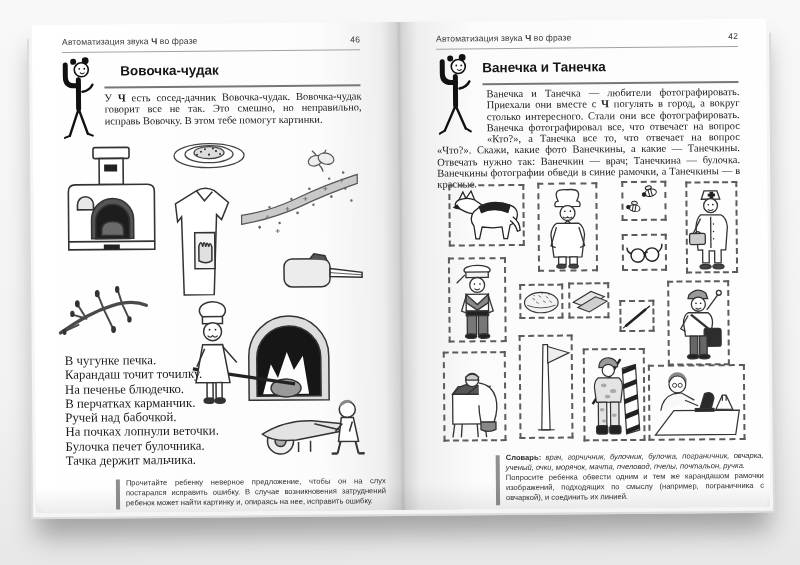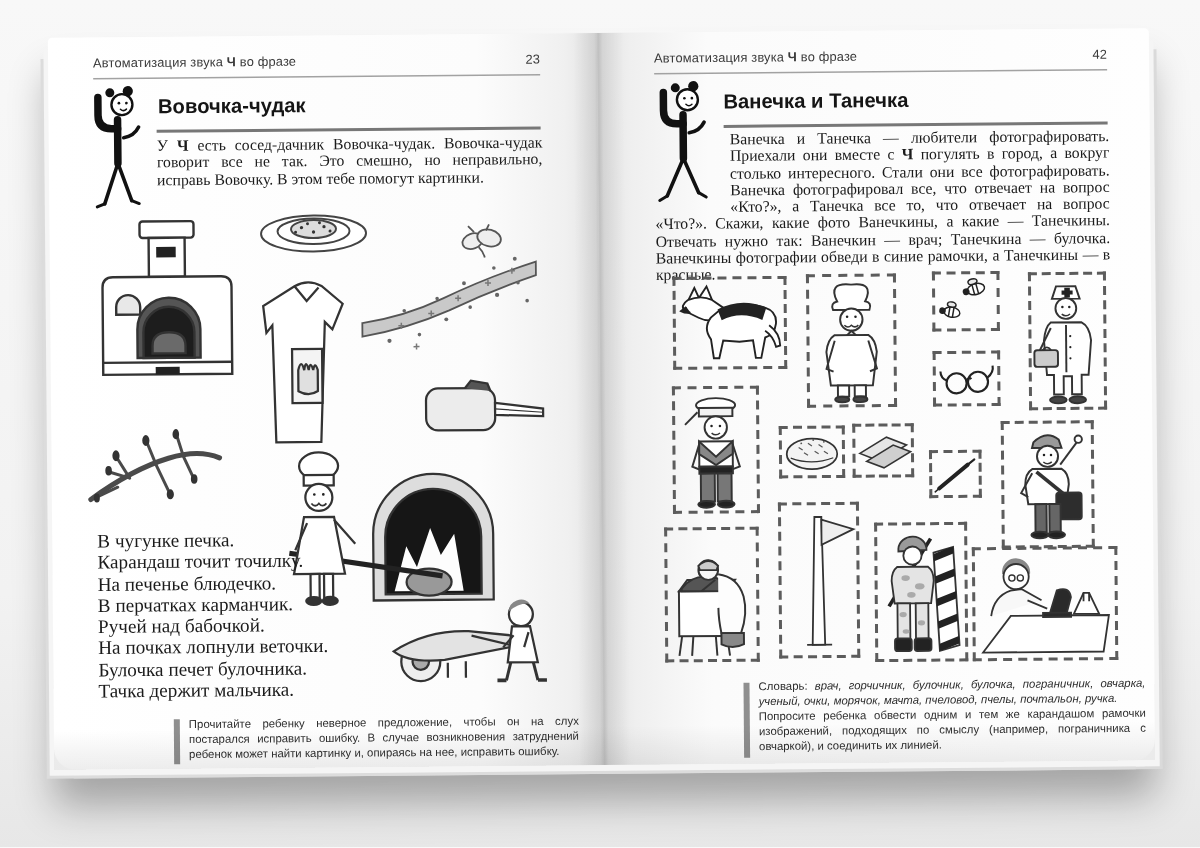--- a/index.html
+++ b/index.html
@@ -23,38 +23,38 @@
   .abs{position:absolute;}
   .runhead{display:flex;justify-content:space-between;color:#3a3a3a;font-size:8.6px;letter-spacing:.1px;}
   .runhead b{font-weight:bold;}
   .hrule{background:#a2a2a2;height:1px;}
   .trule{background:#777;height:2px;}
   .sect-title{font-size:13.5px;font-weight:bold;color:#151515;}
   .serif{font-family:"Liberation Serif",serif;color:#1b1b1b;}
   .intro{font-size:10.5px;line-height:11.3px;text-align:justify;}
   .sent-list{font-size:12.8px;line-height:14.3px;}
   .note{font-size:7.6px;line-height:1.32;color:#2e2e2e;text-align:justify;}
-  .note .vocab-label{font-weight:normal;}
+  .note .vocab-label{font-weight:bold;}
   .note .vocab-words{font-style:italic;}
   .note-bar{width:4px;background:#8f8f8f;}
   .float-spacer{float:left;width:50px;height:47px;}
   .pb{position:absolute;border:2px dashed #5c5c5c;display:flex;align-items:center;justify-content:center;box-sizing:border-box;}
   .pb svg{display:block;}
   svg{overflow:visible;}
 </style>
 </head>
 <body>
 
 <div class="scene">
   <div class="book">
 
     <div class="page page-left">
       <div class="abs runhead" style="left:30px;top:12px;width:298px;">
         <span><span>Автоматизация звука </span><b>Ч</b><span> во фразе</span></span>
-        <span>23</span>
+        <span>46</span>
       </div>
       <div class="abs hrule" style="left:30px;top:27px;width:298px;"></div>
 
       <div class="abs" style="left:24px;top:33px;width:40px;height:84px;">
         <svg viewBox="0 0 40 84" width="40" height="84">
           <g stroke="#111" fill="none" stroke-linecap="round">
             <path d="M9 7 v12 q0 9 9 9 h4" stroke-width="5"></path>
             <path d="M22 22 v29" stroke-width="5"></path>
             <circle cx="17" cy="4" r="3" fill="#111" stroke="none"></circle>
             <circle cx="29" cy="3" r="3.4" fill="#111" stroke="none"></circle>
@@ -62,21 +62,21 @@
             <circle cx="23" cy="11" r="0.9" fill="#111" stroke="none"></circle>
             <circle cx="28" cy="11" r="0.9" fill="#111" stroke="none"></circle>
             <path d="M24 15 q2 2 4 0" stroke-width="1"></path>
             <path d="M26 34 q7 -1 10 -7" stroke-width="2.4"></path>
             <path d="M22 51 L13 78 M22 51 L31 76" stroke-width="2.4"></path>
             <path d="M13 78 l-5 2 M31 76 l5 2" stroke-width="2"></path>
           </g>
         </svg>
       </div>
 
-      <div class="abs sect-title" style="left:73px;top:39px;">Вовочка-чудак</div>
+      <div class="abs sect-title" style="left:88px;top:39px;">Вовочка-чудак</div>
       <div class="abs trule" style="left:72px;top:62px;width:256px;"></div>
 
       <div class="abs serif intro" style="left:72px;top:68px;width:257px;">
         <span>У </span><b>Ч</b><span> есть сосед-дачник Вовочка-чудак. Вовочка-чудак говорит все не так. Это смешно, но неправильно, исправь Вовочку. В этом тебе помогут картинки.</span>
       </div>
 
       <div class="abs" style="left:32px;top:121px;">
         <svg viewBox="0 0 92 108" width="92" height="108">
           <g stroke="#333" stroke-width="1.6" fill="#fff">
             <rect x="28" y="2" width="36" height="11" rx="2"></rect>

